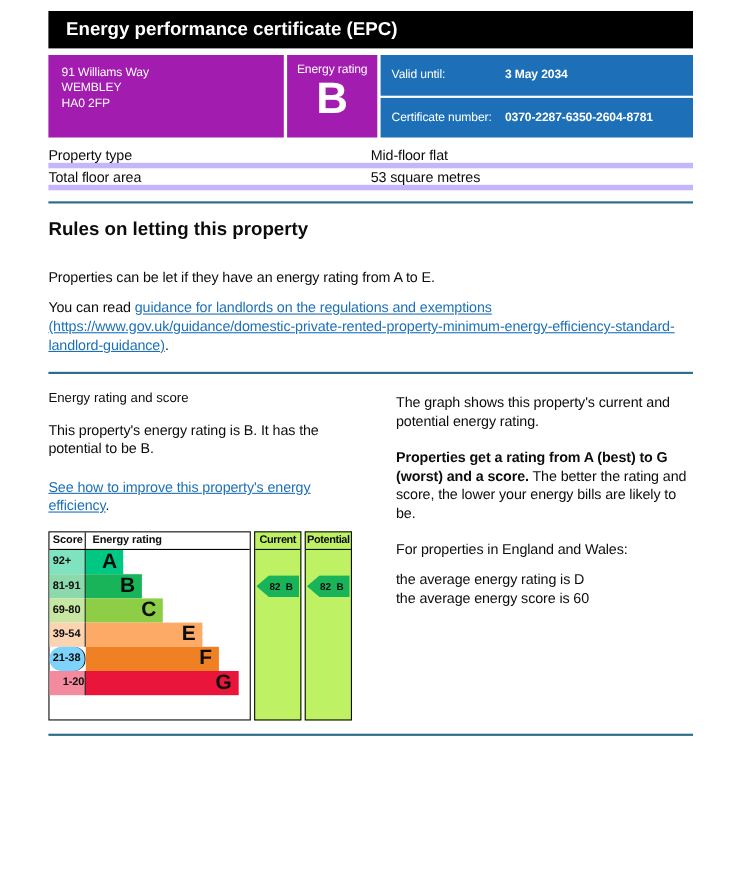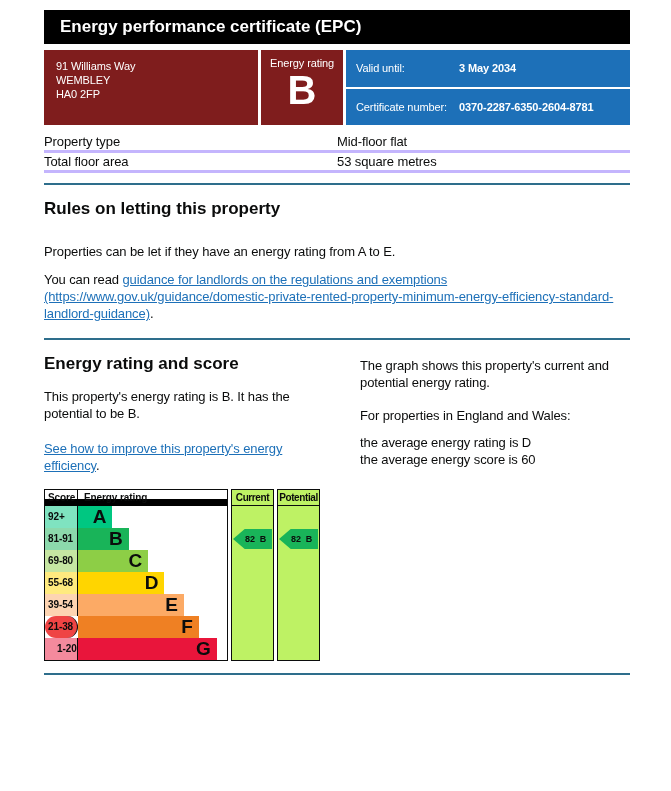--- a/index.html
+++ b/index.html
@@ -17,61 +17,61 @@
   .header-bar {
     background: #000000; height: 34px;
     display: flex; align-items: center;
     padding-left: 16px;
     text-align: right;
   }
   .header-bar h1 { color: #ffffff; font-size: 17px; font-weight: bold; letter-spacing: 0; }
 
   
   .summary { display: flex; gap: 3px; margin-top: 6px; height: 75px; }
-  .panel { background: #7f1d1d; color: #ffffff; }
+  .panel { background: #a21caf; color: #ffffff; }
   .address-panel { width: 214px; padding: 9px 12px; font-size: 11px; line-height: 14px; }
   .rating-panel { width: 82px; text-align: center; padding-top: 7px; }
   .rating-panel .rating-label { font-size: 11px; }
   .rating-panel .rating-letter { font-size: 40px; font-weight: bold; line-height: 42px; }
   .details-panel { flex: 1; display: flex; flex-direction: column; gap: 2px; background: #ffffff; }
   .details-row { background: #1d70b8; color: #ffffff; flex: 1; display: flex; align-items: center; font-size: 11px; }
   .details-row .d-label { width: 103px; margin-left: 10px; }
   .details-row .d-value { font-weight: bold; }
 
   
   .prop-table { margin-top: 8px; font-size: 13px; }
-  .prop-row { display: flex; align-items: center; height: 20px; border-bottom: 3px solid #c4b5fd; }
+  .prop-row { display: flex; align-items: center; height: 20px; border-bottom: 5px solid #c4b5fd; }
   .prop-row .p-label { width: 293px; }
 
   .divider { border: none; border-top: 2px solid #2e6e8c; margin-top: 10px; }
 
   
   .section h2 { font-size: 17px; font-weight: bold; margin-top: 14px; letter-spacing: 0; }
   .section p { font-size: 13px; line-height: 17px; margin-top: 24px; max-width: 575px; }
   .section .p-gap { margin-top: 11px; }
   a.link { color: #1d70b8; text-decoration: underline; cursor: pointer; }
 
   .divider2 { border: none; border-top: 2px solid #2e6e8c; margin-top: 16px; }
 
   
   .two-col { display: flex; margin-top: 14px; }
   .col-left { width: 276px; }
   .col-right { width: 272px; margin-left: 40px; font-size: 13px; line-height: 17px; }
-  .col-left h2 { font-size: 17px; font-weight: bold; letter-spacing: 0; }
+  .col-left h2 { font-size: 12px; font-weight: normal; letter-spacing: 0; }
   .col-left p { font-size: 13px; line-height: 17px; margin-top: 14px; }
   .col-left .improve { margin-top: 18px; }
   .col-right p { margin-top: 16px; }
   .col-right p:first-child { margin-top: 3px; }
   .col-right .lead { font-weight: bold; }
   .col-right .avg-lines { margin-top: 10px; }
 
   
   .chart { display: flex; gap: 3px; margin-top: 15px; }
   .rating-table { width: 184px; border: 1px solid #0b0c0c; background: #ffffff; }
-  .rt-header { display: flex; height: 16px; border-bottom: 7px solid #000000; }
+  .rt-header { display: flex; height: 16px; border-bottom: 1px solid #000000; }
   .rt-h-score { width: 33px; border-right: 1px solid #0b0c0c; font-size: 10px; font-weight: bold; padding-left: 3px; line-height: 15px; }
   .rt-h-rating { flex: 1; font-size: 10px; font-weight: bold; padding-left: 6px; line-height: 15px; }
   .rt-row { display: flex; height: 22px; }
   .rt-score { width: 33px; border-right: 1px solid #0b0c0c; font-size: 10px; font-weight: bold; line-height: 22px; padding-left: 3px; }
   .rt-barwrap { flex: 1; }
   .rt-bar { height: 22px; text-align: right; padding-right: 6px; font-size: 19px; font-weight: bold; line-height: 21px; color: #0b0c0c; }
   .rate-col { width: 43px; border: 1px solid #0b0c0c; background: #bef264; }
   .rate-col .rc-header { height: 16px; border-bottom: 1px solid #0b0c0c; font-size: 10px; font-weight: bold; text-align: center; line-height: 15px; letter-spacing: -0.4px; }
   .rate-col .rc-body { position: relative; height: 154px; }
   .arrow {
@@ -161,33 +161,27 @@
                   <div class="rt-bar" style="width: 34%; background: rgb(25, 180, 89);">B</div>
                 </div>
               </div>
               <div class="rt-row">
                 <div class="rt-score" style="background: rgb(198, 230, 162);">69-80</div>
                 <div class="rt-barwrap">
                   <div class="rt-bar" style="width: 47%; background: rgb(141, 206, 70);">C</div>
                 </div>
               </div>
               <div class="rt-row">
-                <div class="rt-score" style="background: rgb(255, 234, 127);">55-68</div>
-                <div class="rt-barwrap">
-                  <div class="rt-bar" style="width: 58%; background: rgb(255, 213, 0);">D</div>
-                </div>
-              </div>
-              <div class="rt-row">
                 <div class="rt-score" style="background: rgb(253, 212, 178);">39-54</div>
                 <div class="rt-barwrap">
                   <div class="rt-bar" style="width: 71%; background: rgb(252, 170, 101);">E</div>
                 </div>
               </div>
               <div class="rt-row">
-                <div class="rt-score" style="background: #ef4444; border-radius: 11px;">21-38</div>
+                <div class="rt-score" style="background: #7dd3fc; border-radius: 11px;">21-38</div>
                 <div class="rt-barwrap">
                   <div class="rt-bar" style="width: 81%; background: rgb(239, 128, 35);">F</div>
                 </div>
               </div>
               <div class="rt-row">
                 <div class="rt-score" style="background: rgb(244, 138, 157); padding-left: 12px;">1-20</div>
                 <div class="rt-barwrap">
                   <div class="rt-bar" style="width: 93%; background: rgb(233, 21, 59);">G</div>
                 </div>
               </div>
@@ -209,20 +203,21 @@
                 <span>82</span>
                 <span>B</span>
               </div>
             </div>
         </div>
       </div>
     </div>
 
     <div class="col-right">
       <p>The graph shows this property's current and potential energy rating.</p>
+      <p><span class="lead">Properties get a rating from A (best) to G (worst) and a score.</span><span> The better the rating and score, the lower your energy bills are likely to be.</span></p>
       <p>For properties in England and Wales:</p>
       <p class="avg-lines">
         </p>
         <div>the average energy rating is D</div>
         <div>the average energy score is 60</div>
       <p></p>
     </div>
   </div>
 
   <hr class="divider3">

